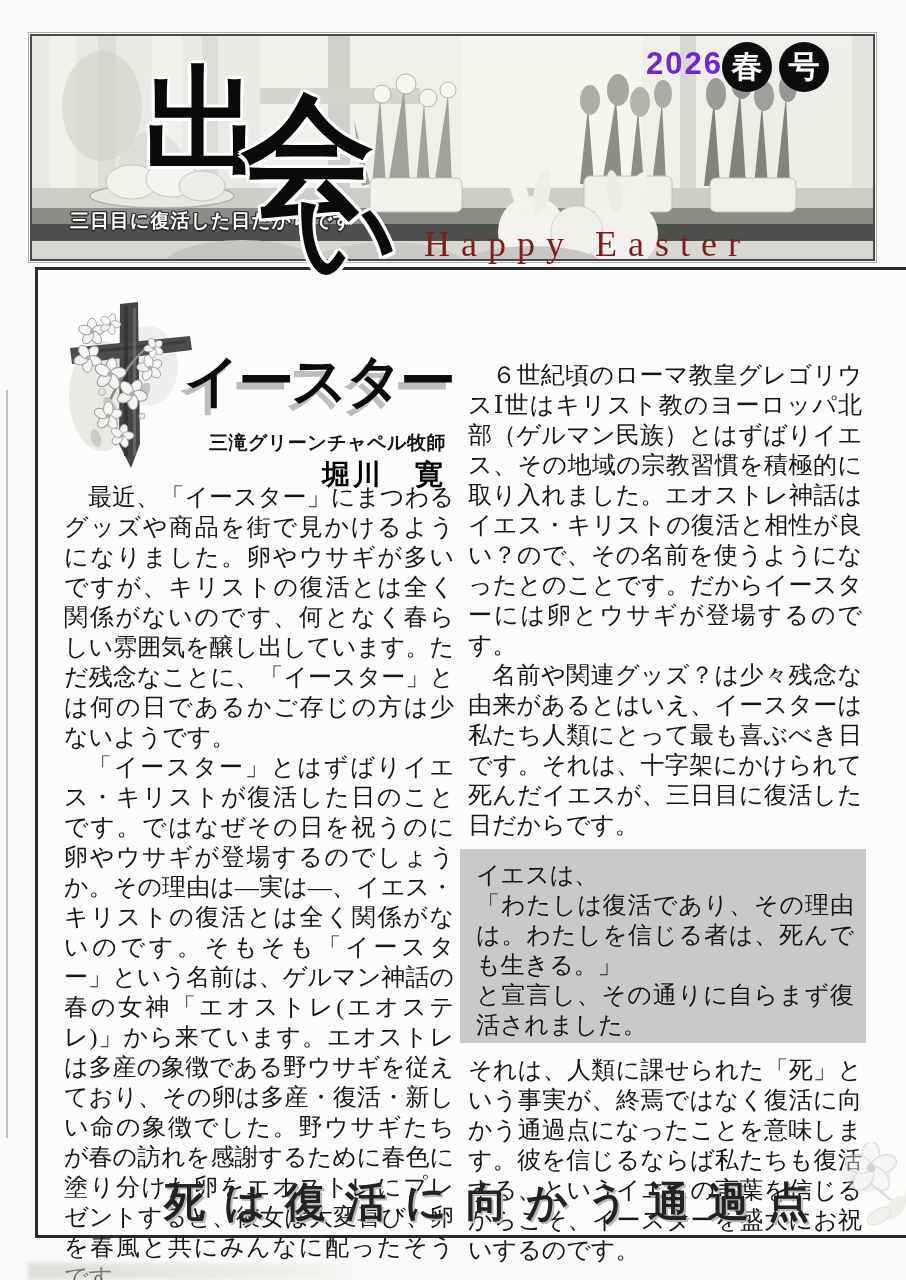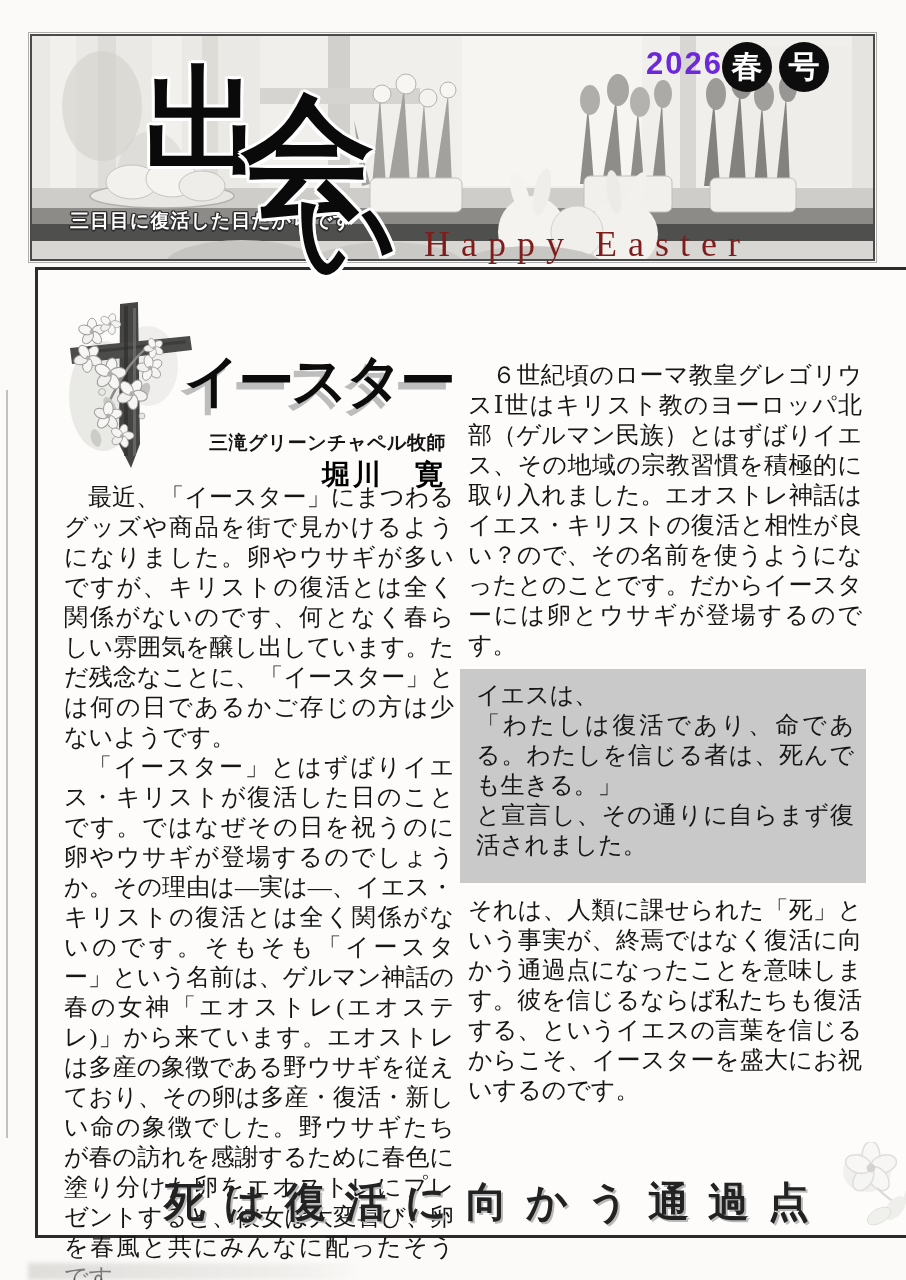--- a/index.html
+++ b/index.html
@@ -70,21 +70,21 @@
     position:absolute; left:150px; top:160px; width:258px; text-align:right;
     font-family:"Liberation Sans","DejaVu Sans",sans-serif; font-weight:bold;
   }
   .author-role { font-size:19px; letter-spacing:.5px; color:#141414; }
   .author-name { font-size:28px; letter-spacing:3px; margin-top:0; color:#000000; }
   .col { position:absolute; font-size:24px; line-height:30px; text-align:justify; color:#161616; }
   .col p.indent { text-indent:1em; }
   .col-left  { left:26px;  top:212px; width:390px; }
   .col-right { left:430px; top:90px;  width:394px; }
   .quote-box {
-    background:#c9c9c9; margin:9px 0 12px -8px; padding:11px 12px 23px 16px;
+    background:#c9c9c9; margin:9px 0 12px -8px; padding:11px 12px 3px 16px;
     width:calc(100% + 12px); line-height:30px;
   }
   .slogan-row {
     position:absolute; left:0; right:0; top:905px; text-align:center;
   }
   .slogan {
     display:inline-block;
     font-weight:bold; font-size:41px; letter-spacing:19px; text-indent:19px;
     color:#222; text-shadow:2px 2px 0 #b9b9b9;
     white-space:nowrap;
@@ -243,23 +243,24 @@
     <div class="author-name">堀川　寛</div>
   </div>
 
   <div class="col col-left">
     <p class="indent">最近、「イースター」にまつわるグッズや商品を街で見かけるようになりました。卵やウサギが多いですが、キリストの復活とは全く関係がないのです、何となく春らしい雰囲気を醸し出しています。ただ残念なことに、「イースター」とは何の日であるかご存じの方は少ないようです。</p>
     <p class="indent">「イースター」とはずばりイエス・キリストが復活した日のことです。ではなぜその日を祝うのに卵やウサギが登場するのでしょうか。その理由は―実は―、イエス・キリストの復活とは全く関係がないのです。そもそも「イースター」という名前は、ゲルマン神話の春の女神「エオストレ(エオステレ)」から来ています。エオストレは多産の象徴である野ウサギを従えており、その卵は多産・復活・新しい命の象徴でした。野ウサギたちが春の訪れを感謝するために春色に塗り分けた卵をエオストレにプレゼントすると、彼女は大変喜び、卵を春風と共にみんなに配ったそうです。</p>
   </div>
 
   <div class="col col-right">
     <p class="indent">６世紀頃のローマ教皇グレゴリウスⅠ世はキリスト教のヨーロッパ北部（ゲルマン民族）とはずばりイエス、その地域の宗教習慣を積極的に取り入れました。エオストレ神話はイエス・キリストの復活と相性が良い？ので、その名前を使うようになったとのことです。だからイースターには卵とウサギが登場するのです。</p>
+    <p class="indent">名前や関連グッズ？は少々残念な由来があるとはいえ、イースターは私たち人類にとって最も喜ぶべき日です。それは、十字架にかけられて死んだイエスが、三日目に復活した日だからです。</p>
     <div class="quote-box">
       <div>イエスは、</div>
-      <div>「わたしは復活であり、命である。わたしを信じる者は、死んでも生きる。」</div>
+      <div>「わたしは復活であり、その理由は。わたしを信じる者は、死んでも生きる。」</div>
       <div>と宣言し、その通りに自らまず復活されました。</div>
     </div>
     <p>それは、人類に課せられた「死」という事実が、終焉ではなく復活に向かう通過点になったことを意味します。彼を信じるならば私たちも復活する、というイエスの言葉を信じるからこそ、イースターを盛大にお祝いするのです。</p>
   </div>
 
   <div class="slogan-row">
     <span class="slogan">死は復活に向かう通過点</span>
   </div>
 
   <svg class="corner-flower" viewBox="0 0 98 96" aria-hidden="true">

